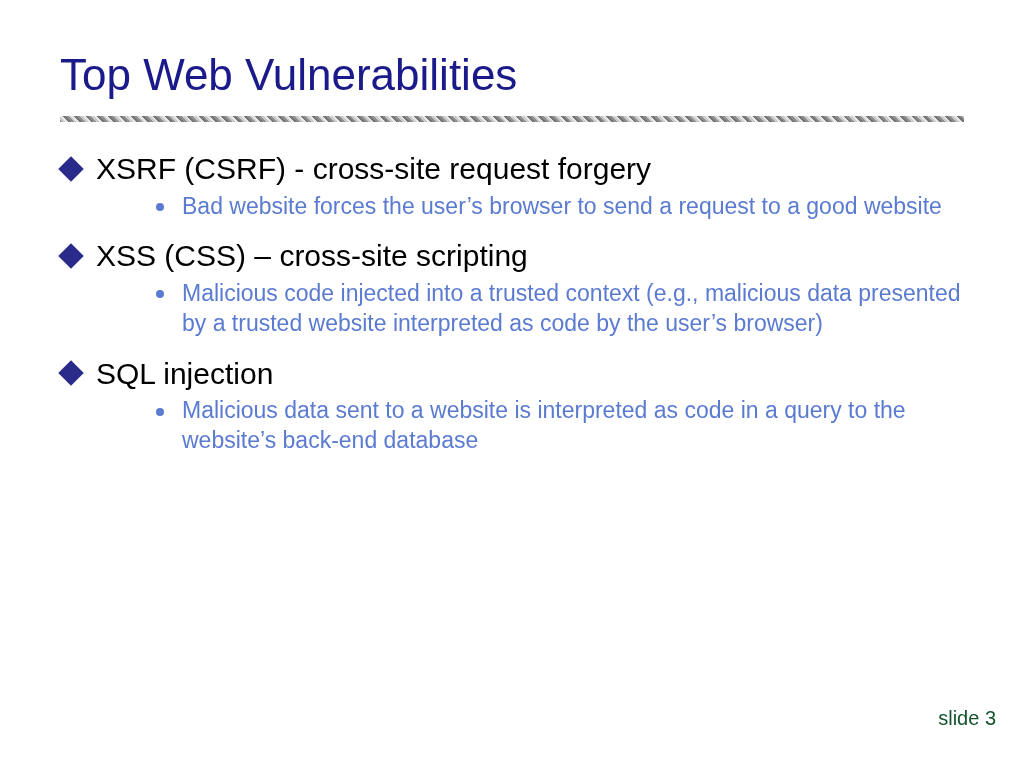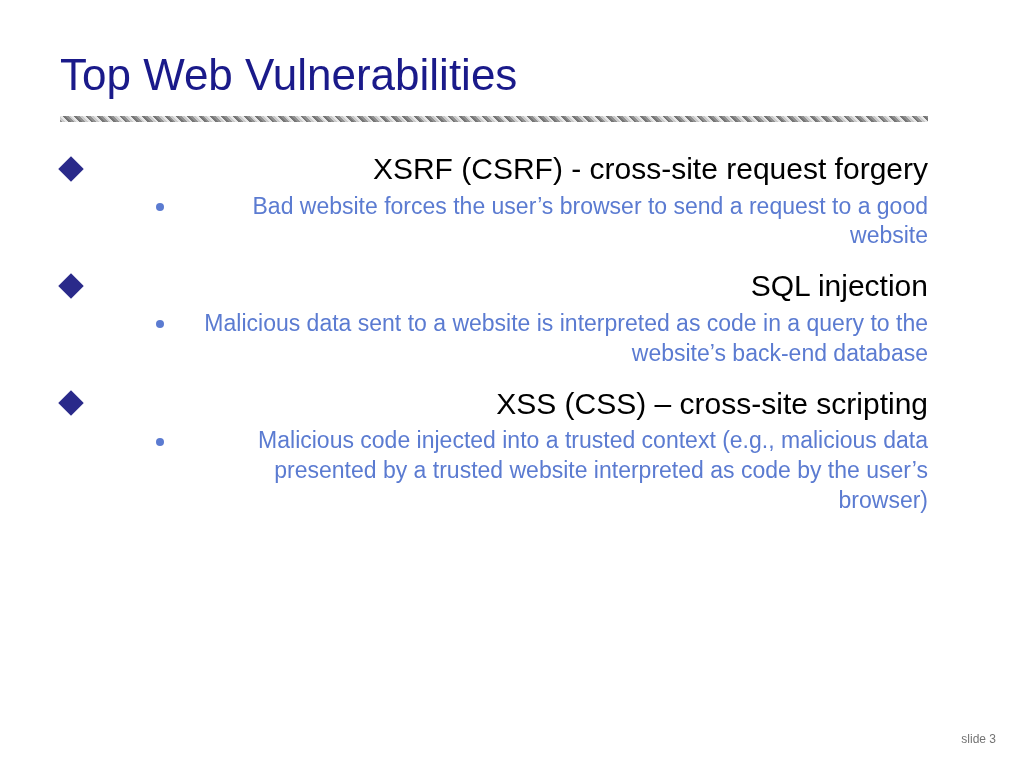--- a/index.html
+++ b/index.html
@@ -7,21 +7,21 @@
     padding: 0;
     width: 1024px;
     height: 768px;
     background: #ffffff;
     font-family: Verdana, Geneva, sans-serif;
     position: relative;
     overflow: hidden;
   }
   .slide {
     box-sizing: border-box;
-    padding: 50px 96px 40px 60px;
+    padding: 50px 60px 40px 60px;
     width: 100%;
     height: 100%;
     position: relative;
   }
   .title {
     font-size: 44px;
     color: #1a1a8a;
     margin: 0 0 16px 0;
     font-weight: 400;
   }
@@ -42,21 +42,20 @@
     padding: 0;
     margin: 0;
   }
   ul.level1 > li {
     position: relative;
     padding-left: 36px;
     font-size: 30px;
     color: #000000;
     line-height: 1.25;
     margin-bottom: 6px;
-    text-align: right;
   }
   ul.level1 > li::before {
     content: "";
     position: absolute;
     left: 2px;
     top: 0.32em;
     width: 18px;
     height: 18px;
     background: #2a2a8a;
     transform: rotate(45deg);
@@ -80,53 +79,53 @@
     left: 0;
     top: 0.5em;
     width: 8px;
     height: 8px;
     border-radius: 50%;
     background: #5b7bd1;
   }
   .footer {
     position: absolute;
     right: 28px;
-    bottom: 22px;
-    font-size: 12px;
-    color: #737373;
+    bottom: 38px;
+    font-size: 20px;
+    color: #14532d;
   }
 </style>
 </head>
 <body>
 
 <div class="slide">
   <h1 class="title">Top Web Vulnerabilities</h1>
   <div class="divider"></div>
 
   <ul class="level1">
     <li>
       <span>XSRF (CSRF) - cross-site request forgery</span>
       <ul class="level2">
         <li>
           <span>Bad website forces the user’s browser to send a request to a good website</span>
         </li>
       </ul>
     </li>
     <li>
+      <span>XSS (CSS) – cross-site scripting</span>
+      <ul class="level2">
+        <li>
+          <span>Malicious code injected into a trusted context (e.g., malicious data presented by a trusted website interpreted as code by the user’s browser)</span>
+        </li>
+      </ul>
+    </li>
+    <li>
       <span>SQL injection</span>
       <ul class="level2">
         <li>
           <span>Malicious data sent to a website is interpreted as code in a query to the website’s back-end database</span>
-        </li>
-      </ul>
-    </li>
-    <li>
-      <span>XSS (CSS) – cross-site scripting</span>
-      <ul class="level2">
-        <li>
-          <span>Malicious code injected into a trusted context (e.g., malicious data presented by a trusted website interpreted as code by the user’s browser)</span>
         </li>
       </ul>
     </li>
   </ul>
 
   <div class="footer">slide 3</div>
 </div>
 
 </body></html>

